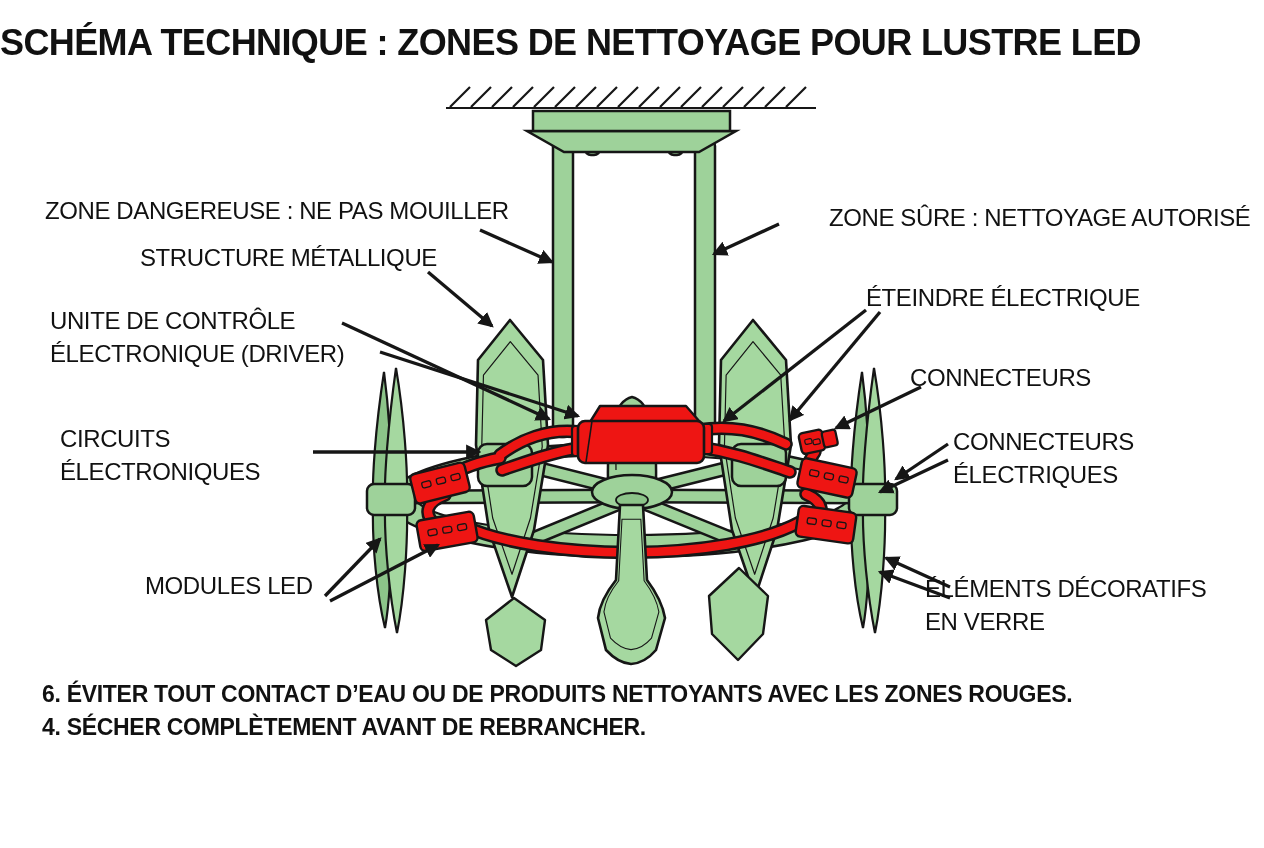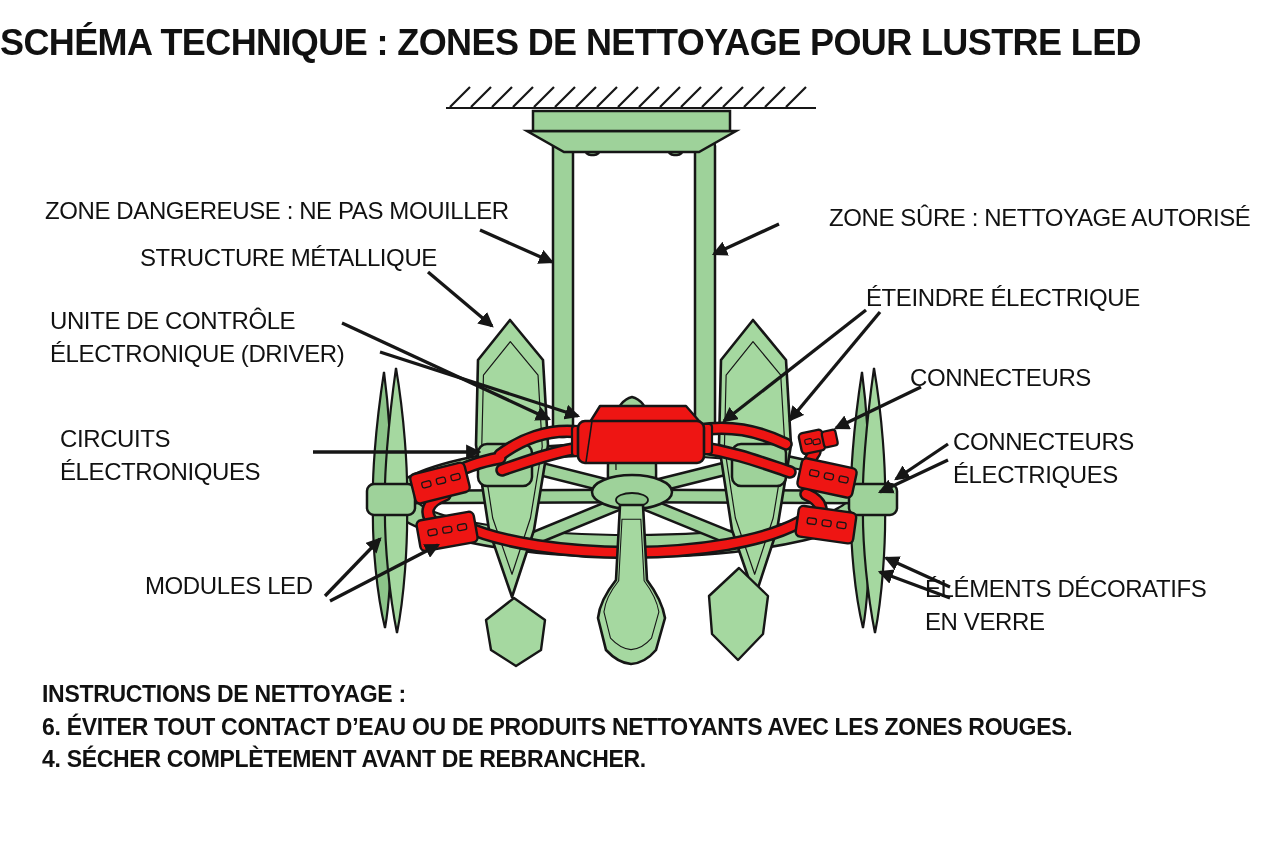--- a/index.html
+++ b/index.html
@@ -215,18 +215,17 @@
   <div class="label" style="left:145px;top:569px;">MODULES LED</div>
   <div class="label" style="left:782px;top:201px;margin-left:47px;">ZONE SÛRE : NETTOYAGE AUTORISÉ</div>
   <div class="label" style="left:866px;top:281px;">ÉTEINDRE ÉLECTRIQUE</div>
   <div class="label" style="left:910px;top:361px;">CONNECTEURS</div>
   <div class="label" style="left:953px;top:425px;">CONNECTEURS
 ÉLECTRIQUES</div>
   <div class="label" style="left:925px;top:560px;margin-top:12px;">ÉLÉMENTS DÉCORATIFS
 EN VERRE</div>
 
   <div class="instructions">
-    <div>INSTRUCTIONS DE NETTOYAGE :</div>
     <div>6. ÉVITER TOUT CONTACT D’EAU OU DE PRODUITS NETTOYANTS AVEC LES ZONES ROUGES.</div>
     <div>4. SÉCHER COMPLÈTEMENT AVANT DE REBRANCHER.</div>
   </div>
 
 </div>
 
 </body></html>

